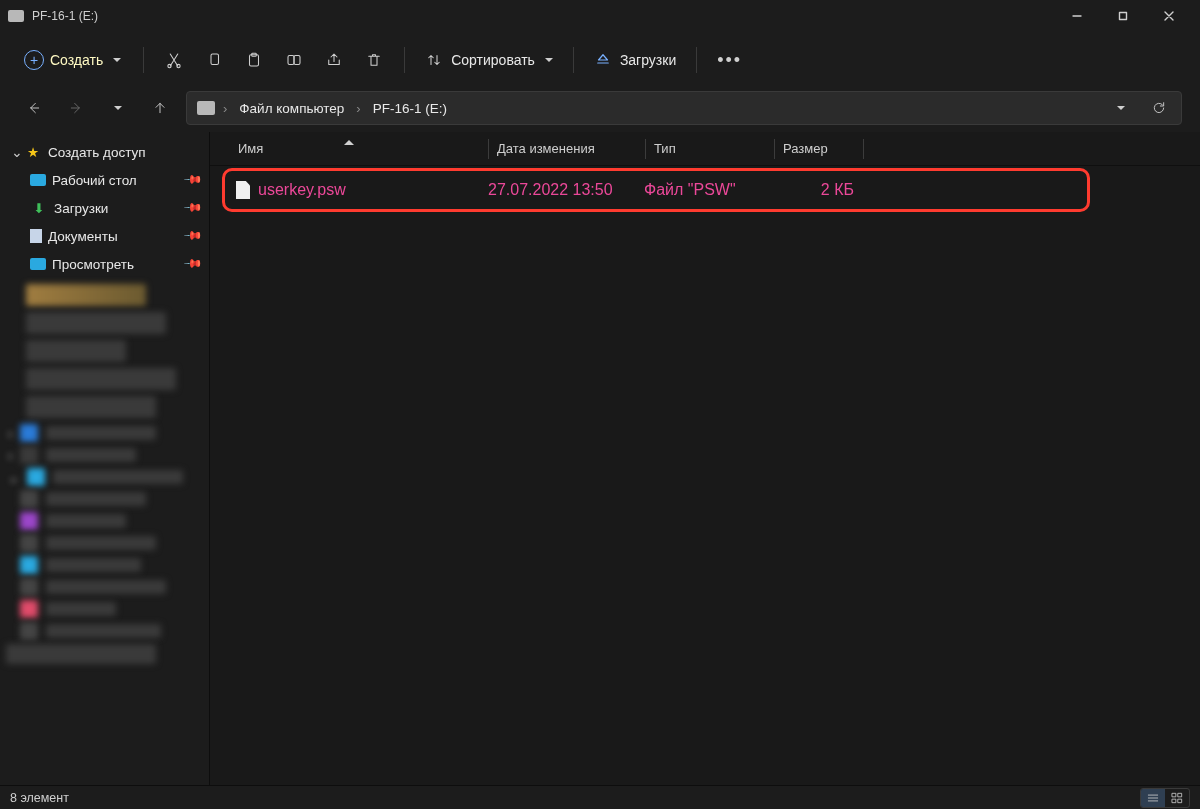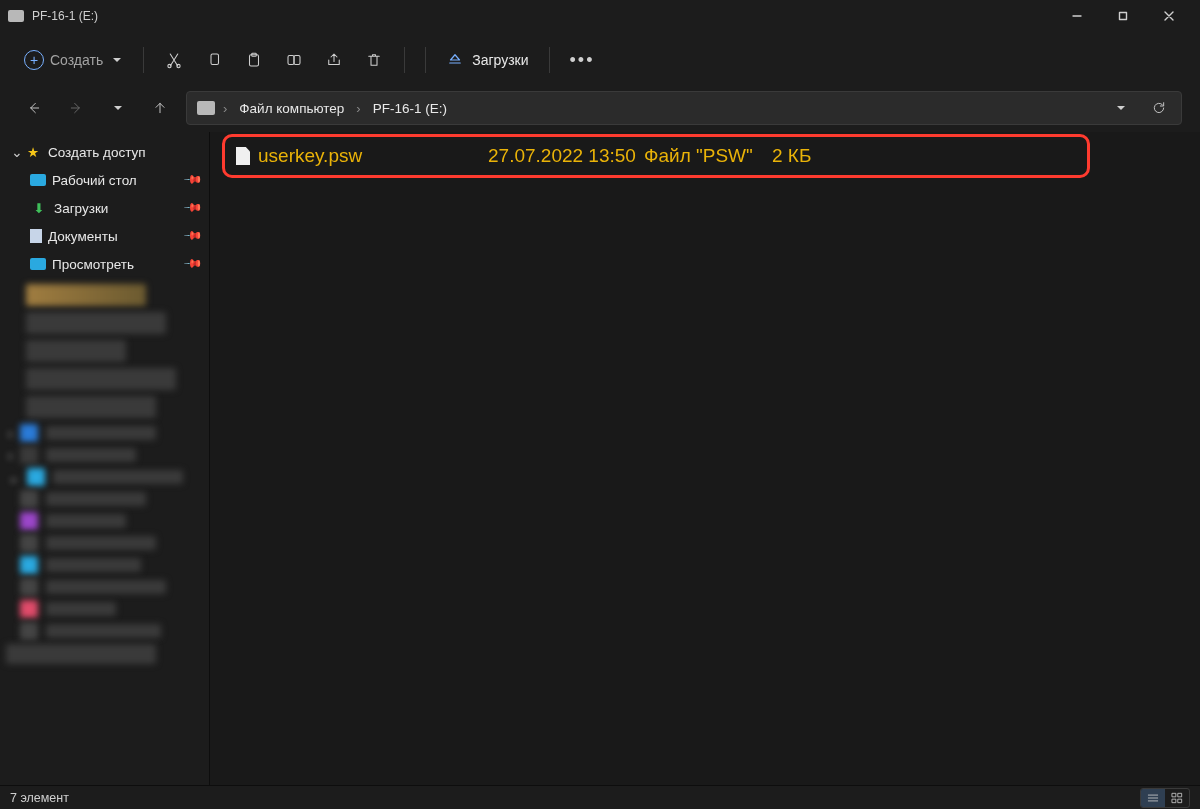--- a/index.html
+++ b/index.html
@@ -60,21 +60,21 @@
     display: flex; align-items: center;
     height: 36px; padding: 0 10px 0 6px;
     border-radius: 4px;
     gap: 6px;
   }
   .tb-create .plus-circle {
     width: 20px; height: 20px; border: 1.5px solid #78b0ff; border-radius: 50%;
     display: flex; align-items: center; justify-content: center; color: #78b0ff;
     font-size: 14px; line-height: 1;
   }
-  .tb-create .label { color: #a3a3a3; font-size: 14px;}
+  .tb-create .label { color: #fef9c3; font-size: 14px;}
   .tb-create .chev { margin-left: 4px; }
   .tb-sep {
     width: 1px; height: 26px; background: #3a3a3a; margin: 0 8px;
   }
   .tb-text-btn {
     display: flex; align-items: center; gap: 8px;
     height: 36px; padding: 0 8px; color: #e8e8e8;
     font-size: 14px;
   }
   .tb-text-btn .chev { margin-left: 2px; }
@@ -187,25 +187,25 @@
     width:0; height:0; border-left:5px solid transparent; border-right:5px solid transparent;
     border-bottom:5px solid #cfcfcf;
   }
 
   .filerow {
     display:flex; align-items:center;
     height:40px;
     position:relative;
     margin-top:4px;
   }
-  .filerow .cell { font-size:19px; color:#eab308; }
+  .filerow .cell { font-size:16px; color:#ec4899; }
   .filerow .c-name { width:278px; padding-left: 26px; display:flex; align-items:center; gap:8px;}
   .filerow .c-date { width:156px; }
   .filerow .c-type { width:128px; }
-  .filerow .c-size { width:88px; padding-right:6px;}
+  .filerow .c-size { width:88px; text-align:right; padding-right:6px;}
   .file-icon {
     width:14px; height:18px; background:#f0f0f0; display:inline-block;
     clip-path: polygon(0 0, 70% 0, 100% 25%, 100% 100%, 0 100%);
   }
   .highlight-ring {
     position:absolute;
     left: 12px; right: 110px; top: -2px; bottom:-2px;
     border: 3px solid #ff3b2f;
     border-radius: 10px;
     pointer-events:none;
@@ -297,20 +297,27 @@
       </svg>
   </div>
   <div class="tb-btn">
     <svg viewBox="0 0 24 24">
         <path class="stroke-icon" d="M5 7 h14 M8 7 v12 h8 v-12 M10 7 v-2 h4 v2"></path>
       </svg>
   </div>
 
   <div class="tb-sep"></div>
 
+  <div class="tb-text-btn">
+    <svg viewBox="0 0 24 24" width="18" height="18">
+        <path class="stroke-icon" d="M8 18 V6 M5 9 l3 -3 l3 3 M16 6 v12 M13 15 l3 3 l3 -3"></path>
+      </svg>
+    <span>Сортировать</span>
+    <span class="chev"></span>
+  </div>
 
 
   <div class="tb-sep"></div>
 
   <div class="tb-text-btn">
     <svg viewBox="0 0 24 24" width="18" height="18">
         <path class="blue-stroke" d="M5 16 h14 M12 5 l6 7 h-12 z"></path>
       </svg>
     <span>Загрузки</span>
   </div>
@@ -441,36 +448,55 @@
         <span class="sq" style="background:#444;"></span>
         <span class="bar" style="width:115px;flex:none;"></span>
       </div>
     <div class="blurred-row" style="padding-left:6px;">
         <span class="bar" style="width:150px;flex:none;height:20px;"></span>
       </div>
 
   </div>
 
   <div class="content">
+    <div class="columns">
+      <div class="col col-name">
+        <span>Имя</span>
+        <span class="sort-ind"></span>
+      </div>
+      <div class="col-sep"></div>
+      <div class="col col-date">
+        <span style="padding-left:8px">Дата изменения</span>
+      </div>
+      <div class="col-sep"></div>
+      <div class="col col-type">
+        <span style="padding-left:8px">Тип</span>
+      </div>
+      <div class="col-sep"></div>
+      <div class="col col-size">
+        <span style="padding-left:8px">Размер</span>
+      </div>
+      <div class="col-sep"></div>
+    </div>
 
     <div class="filerow">
       <div class="highlight-ring"></div>
       <div class="cell c-name">
         <span class="file-icon"></span>
         <span>userkey.psw</span>
       </div>
       <div class="cell c-date">27.07.2022 13:50</div>
       <div class="cell c-type">Файл "PSW"</div>
       <div class="cell c-size">2 КБ</div>
     </div>
   </div>
 </div>
 
 <div class="statusbar">
-  <span>7 элемент</span>
+  <span>8 элемент</span>
   <span class="flex"></span>
   <div class="view-toggle">
     <div class="vt active">
       <svg viewBox="0 0 24 24" width="14" height="14">
           <path class="stroke-icon" d="M4 7 h16 M4 12 h16 M4 17 h16"></path>
         </svg>
     </div>
     <div class="vt">
       <svg viewBox="0 0 24 24" width="14" height="14">
           <rect class="stroke-icon" x="4" y="4" width="6" height="6"></rect>

